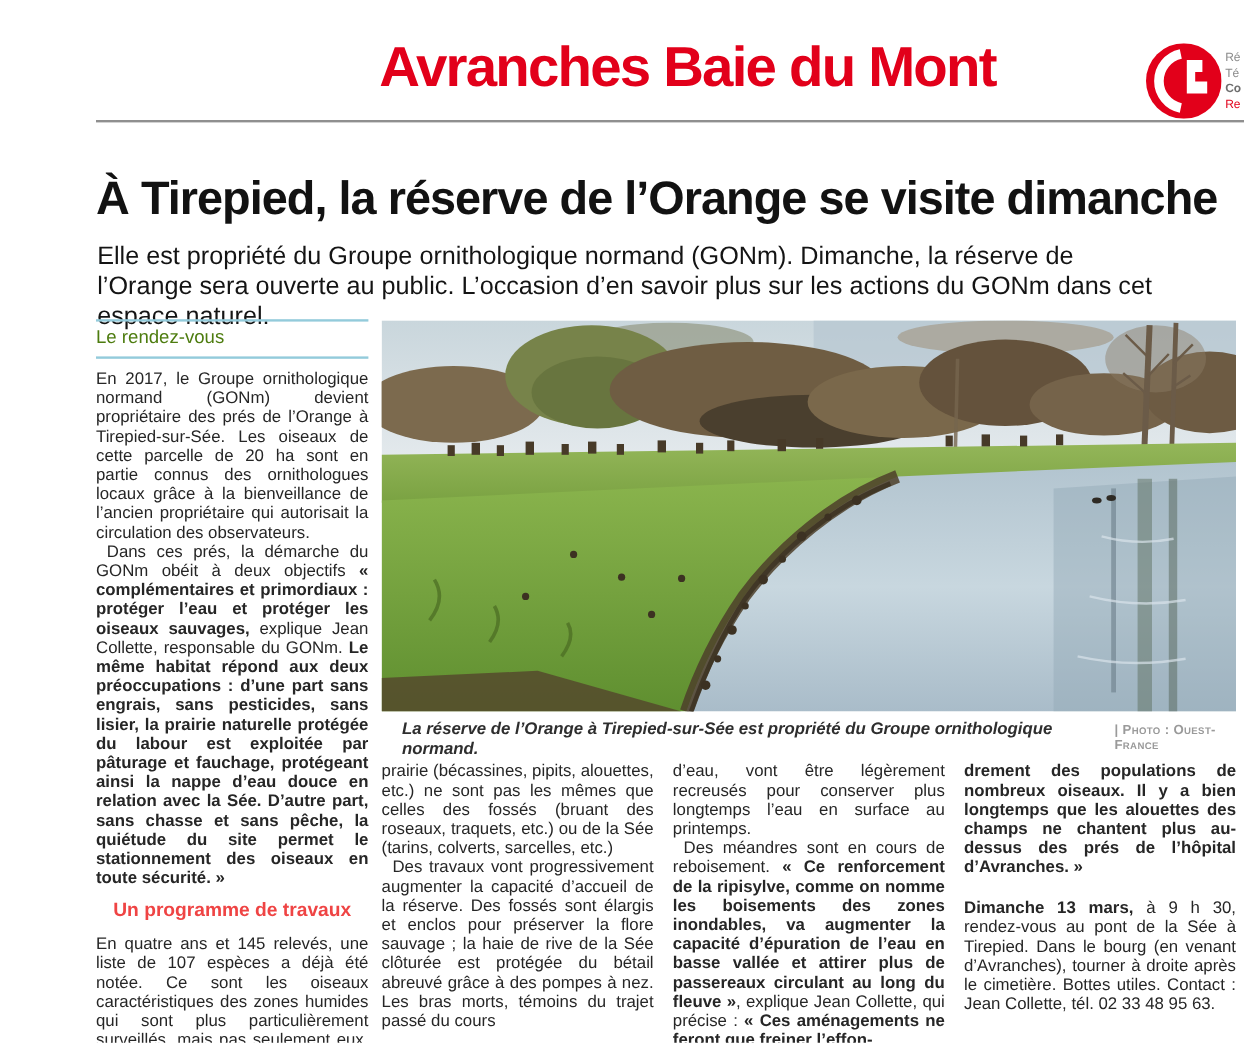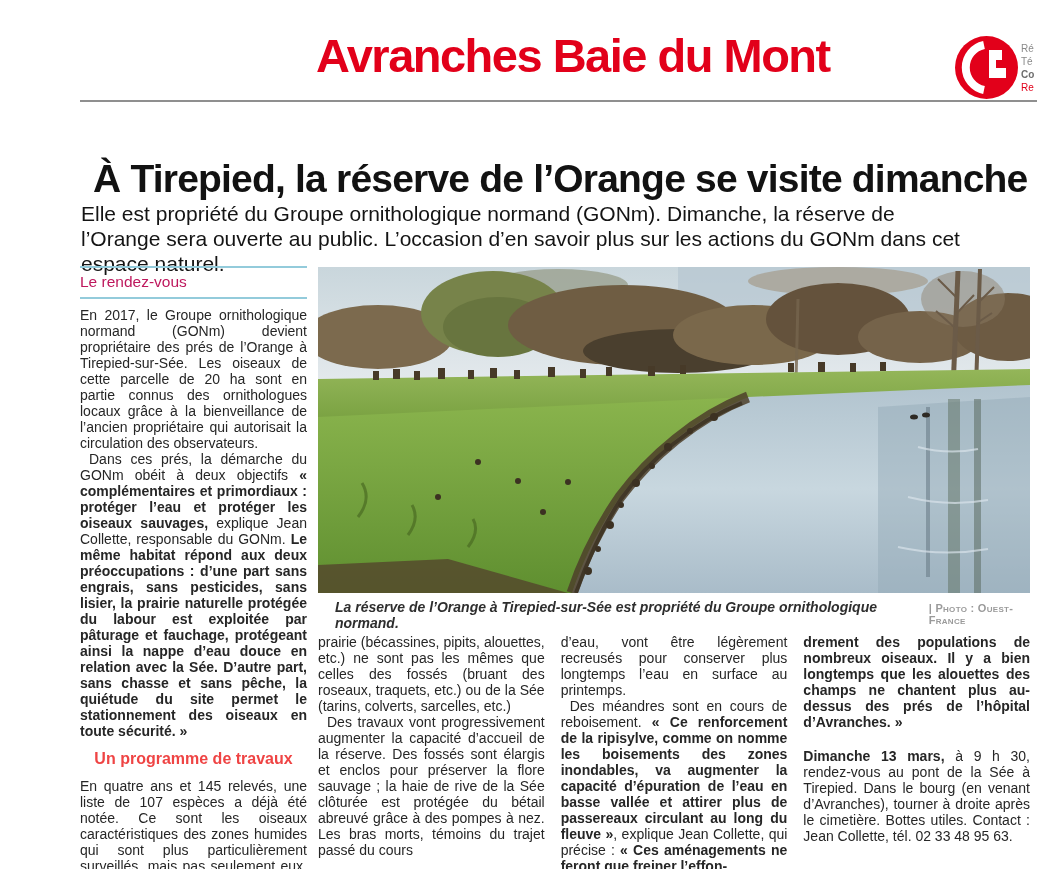--- a/index.html
+++ b/index.html
@@ -23,34 +23,34 @@
   .logo{position:absolute;left:955px;top:36px;width:63px;height:63px;}
   .contact-block{
     position:absolute;left:1021px;top:42px;width:16px;
     font-size:10px;line-height:13px;color:var(--muted);white-space:nowrap;
   }
   .contact-block .c3{color:#6e6e6e;font-weight:bold;}
   .contact-block .c4{color:var(--accent);}
   .header-rule{position:absolute;left:80px;top:100px;width:957px;height:2px;background:#8f8f8f;}
 
   .article-title{
-    position:absolute;left:80px;top:144px;margin:13px;
+    position:absolute;left:80px;top:144px;margin:0;
     font-size:39px;font-weight:bold;color:#121212;letter-spacing:-0.8px;white-space:nowrap;
   }
   .lede{
     position:absolute;left:81px;top:201px;width:880px;margin:0;
     font-size:21px;line-height:25px;color:#141414;
   }
 
   .sidebar{position:absolute;left:80px;top:266px;width:227px;}
   .kicker{
     border-top:2px solid var(--kicker-rule);
     border-bottom:2px solid var(--kicker-rule);
     padding:5px 0 6px;margin-bottom:8px;
-    font-size:15.5px;color:#be185d;
+    font-size:15.5px;color:#4d7c0f;
   }
   .body-text p{margin:0;font-size:14px;line-height:16px;text-align:justify;color:var(--text);}
   .body-text p.indent{text-indent:9px;}
   .b{font-weight:bold;}
   .subhead{font-weight:bold;font-size:16px;text-align:center;margin:11px 0 10px;color:#ef4444;}
 
   .photo{position:absolute;left:318px;top:267px;width:712px;height:326px;}
   .photo svg{display:block;width:100%;height:100%;}
 
   .caption-row{position:absolute;left:335px;top:599px;width:712px;display:flex;justify-content:flex-start;align-items:baseline;font-weight:bold;}

